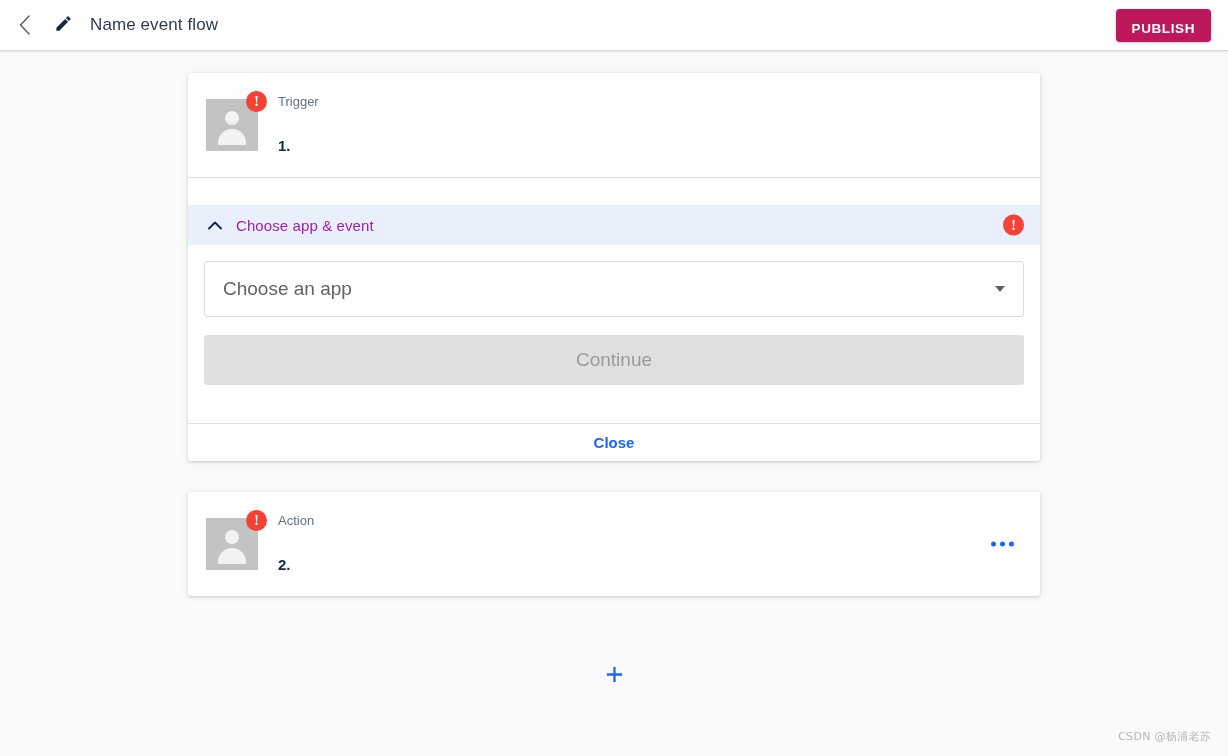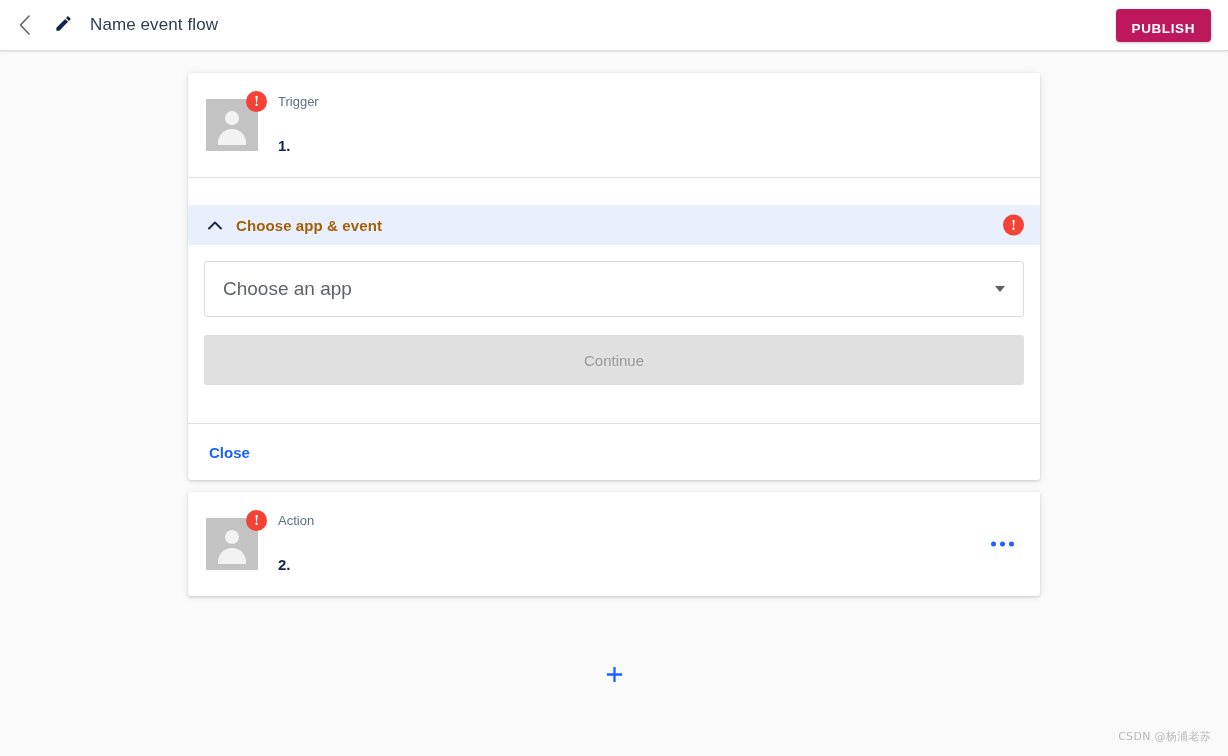--- a/index.html
+++ b/index.html
@@ -172,22 +172,22 @@
     position: relative;
   }
   .chev {
     width: 18px; height: 18px;
     display: flex; align-items: center; justify-content: center;
     color: #12264b;
     margin-right: 12px;
   }
   .accordion-title {
     font-size: 15px;
-    font-weight: bold;
-    color: #a16207;
+    font-weight: normal;
+    color: #a21caf;
     letter-spacing: .1px;
   }
   .accordion-head .err-inline {
     position: absolute;
     right: 16px; top: 50%;
     transform: translateY(-50%);
     width: 21px; height: 21px;
     border-radius: 50%;
     background: #f44336;
     color: #fff;
@@ -227,32 +227,32 @@
 
   .continue-btn {
     margin-top: 18px;
     width: 100%;
     height: 50px;
     background: #e0e0e0;
     border: none;
     border-radius: 3px;
     color: #9a9a9a;
     font-family: "Liberation Sans", sans-serif;
-    font-size: 15px;
+    font-size: 19px;
     cursor: default;
   }
   .body-pad { height: 22px; }
 
   .close-row {
-    height: 57px;
-    display: flex;
-    align-items: center;
+    height: 38px;
+    display: flex;
+    align-items: center;
+    justify-content: center;
     border-top: 1px solid #e2e2e2;
     cursor: pointer;
-    padding-left: 21px;
   }
   .close-row span {
     font-size: 15px;
     font-weight: bold;
     color: #1a62ff;
   }
 
   
   .plus-btn {
     position: absolute;

